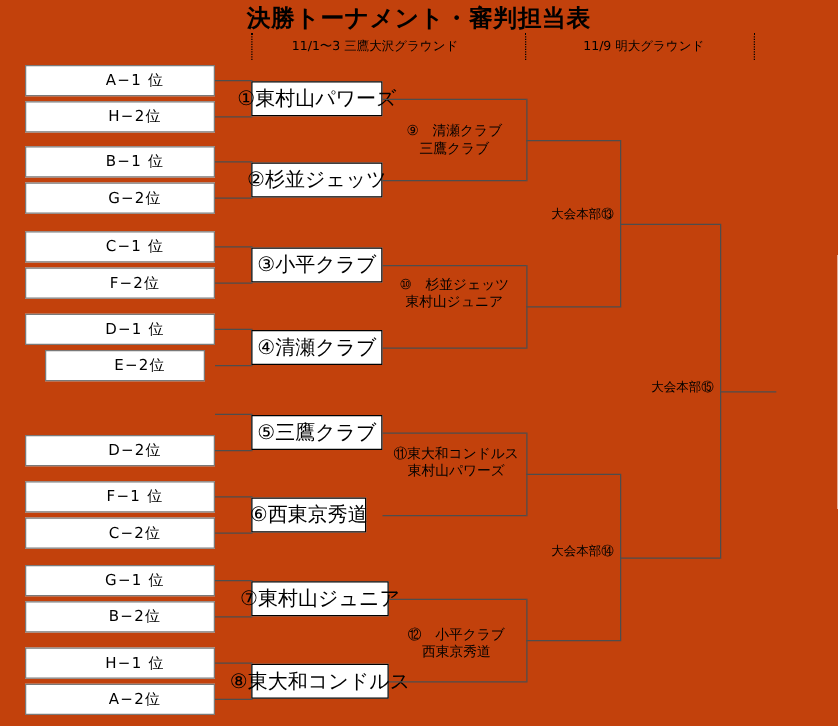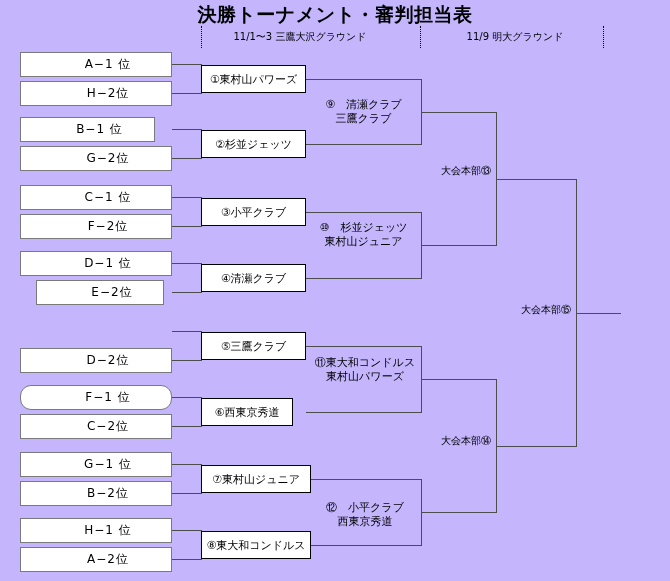--- a/index.html
+++ b/index.html
@@ -10,21 +10,21 @@
   }
   body {
     font-family: "DejaVu Sans", "Liberation Sans", sans-serif;
     color: #000000;
   }
   #sheet {
     position: relative;
     width: 670px;
     height: 581px;
     overflow: hidden;
-    background: #c4b5fd;
+    background: #c2410c;
   }
   
   .title {
     position: absolute;
     left: 0;
     top: 2px;
     width: 670px;
     text-align: center;
     font-size: 19px;
     font-weight: bold;
@@ -57,21 +57,21 @@
     white-space: nowrap;
     letter-spacing: 1px;
     padding-left: 24px;
   }
   
   .r1box {
     position: absolute;
     box-sizing: border-box;
     border: 1px solid #000000;
     background: #ffffff;
-    font-size: 11px;
+    font-size: 16px;
     display: flex;
     align-items: center;
     justify-content: center;
     white-space: nowrap;
   }
   
   .r2label {
     position: absolute;
     font-size: 11px;
     line-height: 14px;
@@ -106,30 +106,30 @@
 
   <div class="venue" style="left:205px; top:30px; width:190px;">11/1〜3  三鷹大沢グラウンド</div>
   <div class="venue" style="left:430px; top:30px; width:170px;">11/9  明大グラウンド</div>
 
   <div class="vdot" style="left:201px; top:26px; height:22px;"></div>
   <div class="vdot" style="left:420px; top:26px; height:22px;"></div>
   <div class="vdot" style="left:603px; top:26px; height:22px;"></div>
 
   <div class="seedbox" style="left:20px; top:52px; width:152px; height:25px;">A−1 位</div>
   <div class="seedbox" style="left:20px; top:81px; width:152px; height:25px;">H−2位</div>
-  <div class="seedbox" style="left:20px; top:117px; width:135px; height:25px;">B−1 位</div>
+  <div class="seedbox" style="left:20px; top:117px; width:152px; height:25px;">B−1 位</div>
   <div class="seedbox" style="left:20px; top:146px; width:152px; height:25px;">G−2位</div>
 
   <div class="seedbox" style="left:20px; top:185px; width:152px; height:25px;">C−1 位</div>
   <div class="seedbox" style="left:20px; top:214px; width:152px; height:25px;">F−2位</div>
   <div class="seedbox" style="left:20px; top:251px; width:152px; height:25px;">D−1 位</div>
   <div class="seedbox" style="left:20px; top:280px; width:128px; height:25px;margin-left:16px;">E−2位</div>
 
   <div class="seedbox" style="left:20px; top:348px; width:152px; height:25px;">D−2位</div>
-  <div class="seedbox" style="left:20px; top:385px; width:152px; height:25px;border-radius:11px;">F−1 位</div>
+  <div class="seedbox" style="left:20px; top:385px; width:152px; height:25px;">F−1 位</div>
   <div class="seedbox" style="left:20px; top:414px; width:152px; height:25px;">C−2位</div>
 
   <div class="seedbox" style="left:20px; top:452px; width:152px; height:25px;">G−1 位</div>
   <div class="seedbox" style="left:20px; top:481px; width:152px; height:25px;">B−2位</div>
   <div class="seedbox" style="left:20px; top:518px; width:152px; height:25px;">H−1 位</div>
   <div class="seedbox" style="left:20px; top:547px; width:152px; height:25px;">A−2位</div>
 
   <div class="hline" style="left:172px; top:64px;  width:29px;"></div>
   <div class="hline" style="left:172px; top:93px;  width:29px;"></div>
   <div class="vline" style="left:201px; top:64px;  height:30px;"></div>

